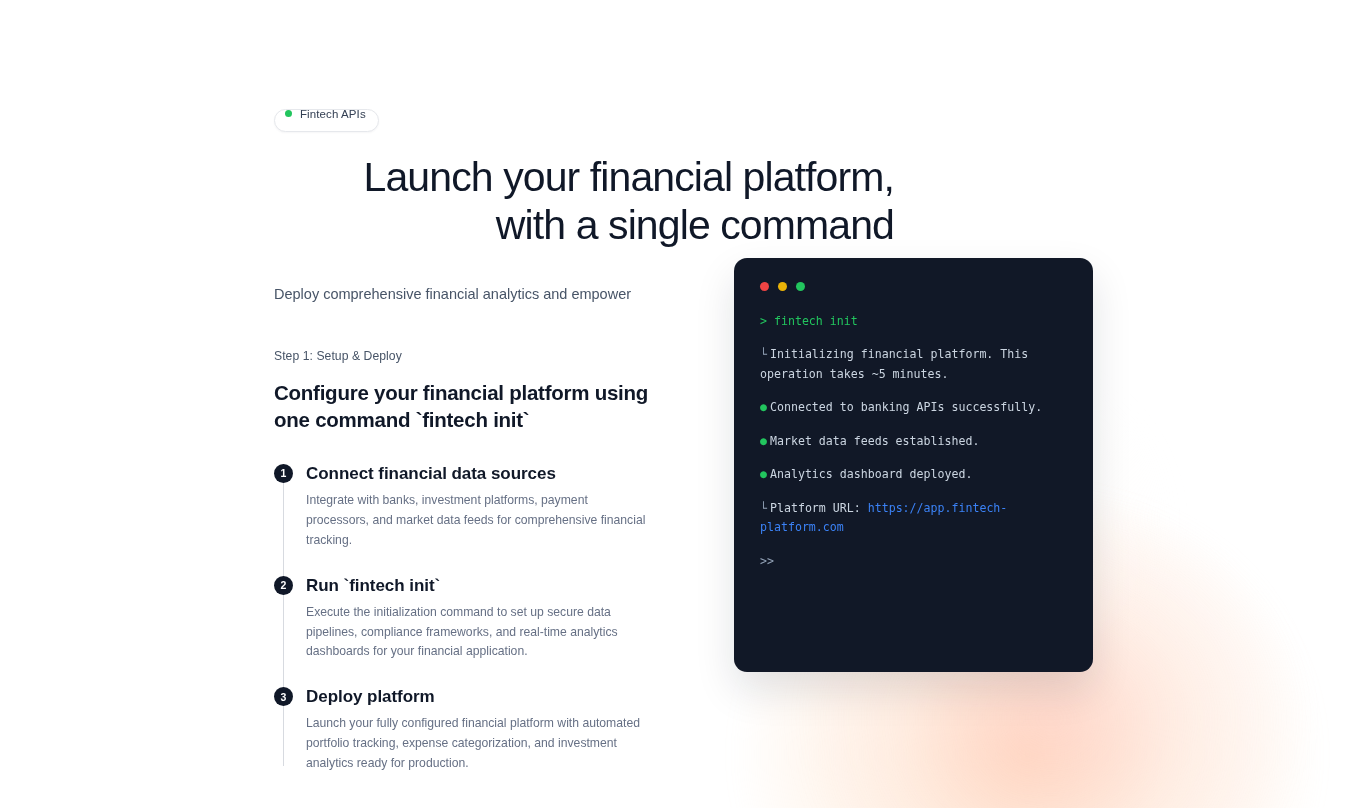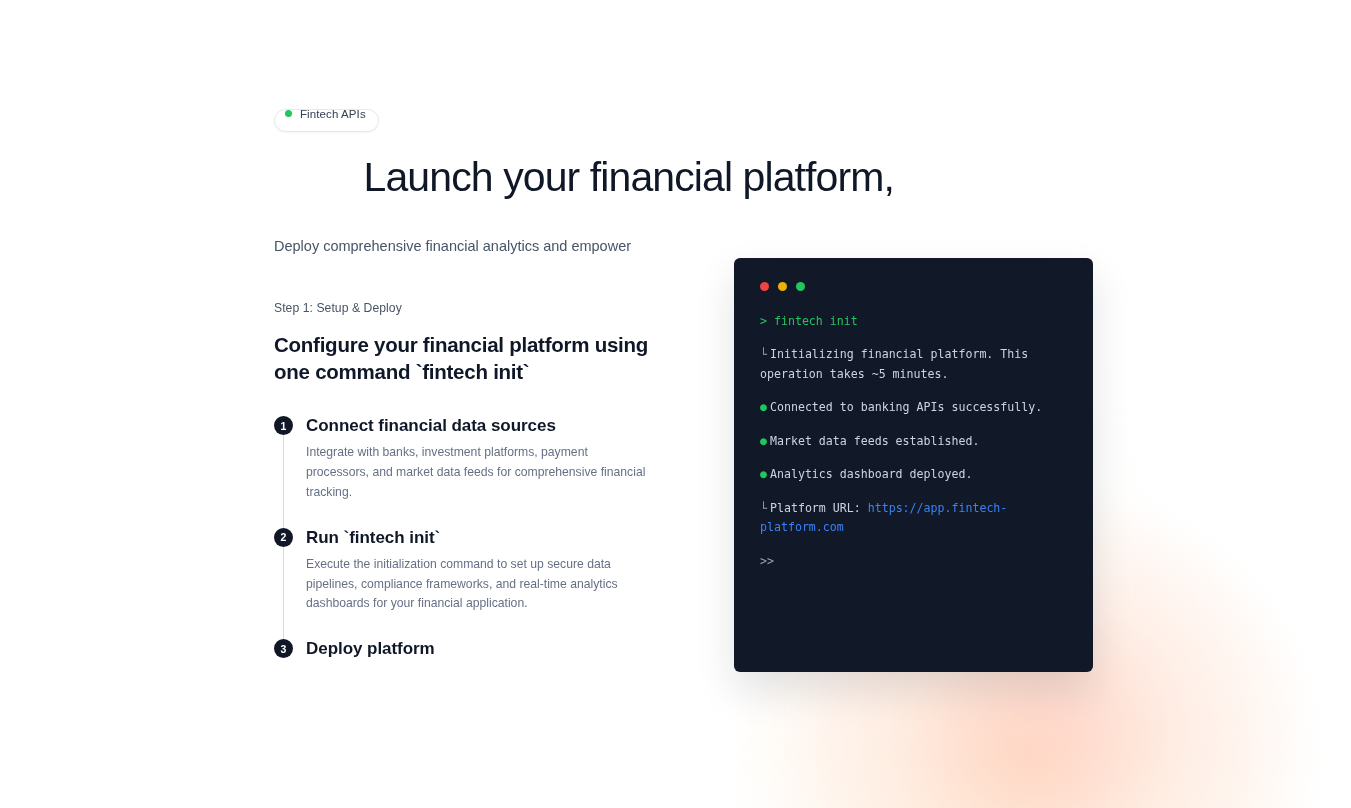--- a/index.html
+++ b/index.html
@@ -178,21 +178,21 @@
   }
 
   
   .terminal {
     position: absolute;
     left: 734px;
     top: 258px;
     width: 359px;
     height: 414px;
     background: #111827;
-    border-radius: 6px;
+    border-radius: 13px;
     padding: 24px 26px 20px 26px;
     overflow: hidden;
     box-shadow: 0 18px 40px rgba(16,24,40,0.12);
   }
   .term-dots {
     display: flex;
     gap: 9px;
     margin-bottom: 21px;
   }
   .tdot { width: 9px; height: 9px; border-radius: 50%; }
@@ -233,20 +233,21 @@
 
   <div class="left-col">
 
     <div class="badge">
       <span class="badge-dot"></span>
       <span>Fintech APIs</span>
     </div>
 
     <h1 class="hero-title">
       <span>Launch your financial platform,</span><br>
+      <span>with a single command</span>
     </h1>
 
     <p class="hero-sub">
       <span>Deploy comprehensive financial analytics and empower</span><br>
     </p>
 
     <div class="step-eyebrow">Step 1: Setup &amp; Deploy</div>
 
     <h2 class="section-title">Configure your financial platform using one command `fintech init`</h2>
 
@@ -266,20 +267,21 @@
         <div class="step-body">
           <div class="step-title">Run `fintech init`</div>
           <div class="step-desc">Execute the initialization command to set up secure data pipelines, compliance frameworks, and real-time analytics dashboards for your financial application.</div>
         </div>
       </div>
 
       <div class="step">
         <div class="step-num">3</div>
         <div class="step-body">
           <div class="step-title">Deploy platform</div>
+          <div class="step-desc">Launch your fully configured financial platform with automated portfolio tracking, expense categorization, and investment analytics ready for production.</div>
         </div>
       </div>
     </div>
 
   </div>
 
   <div class="terminal">
 
     <div class="term-dots">
       <span class="tdot red"></span>

